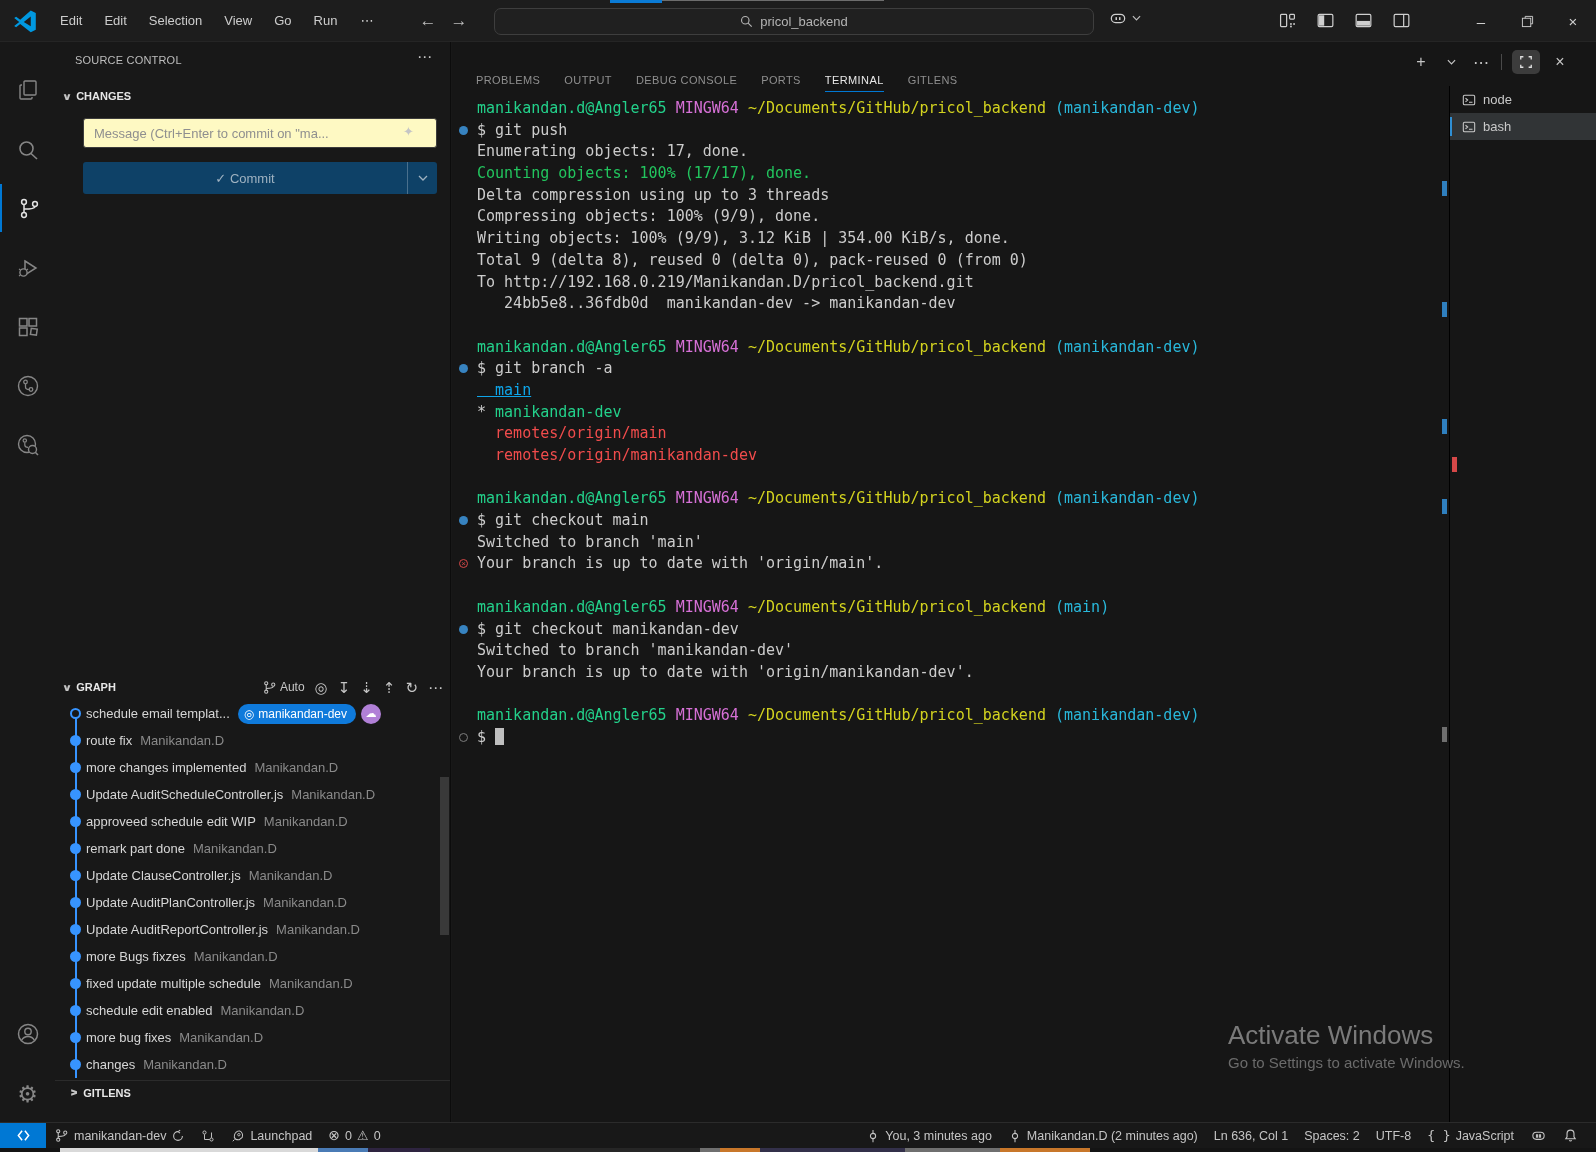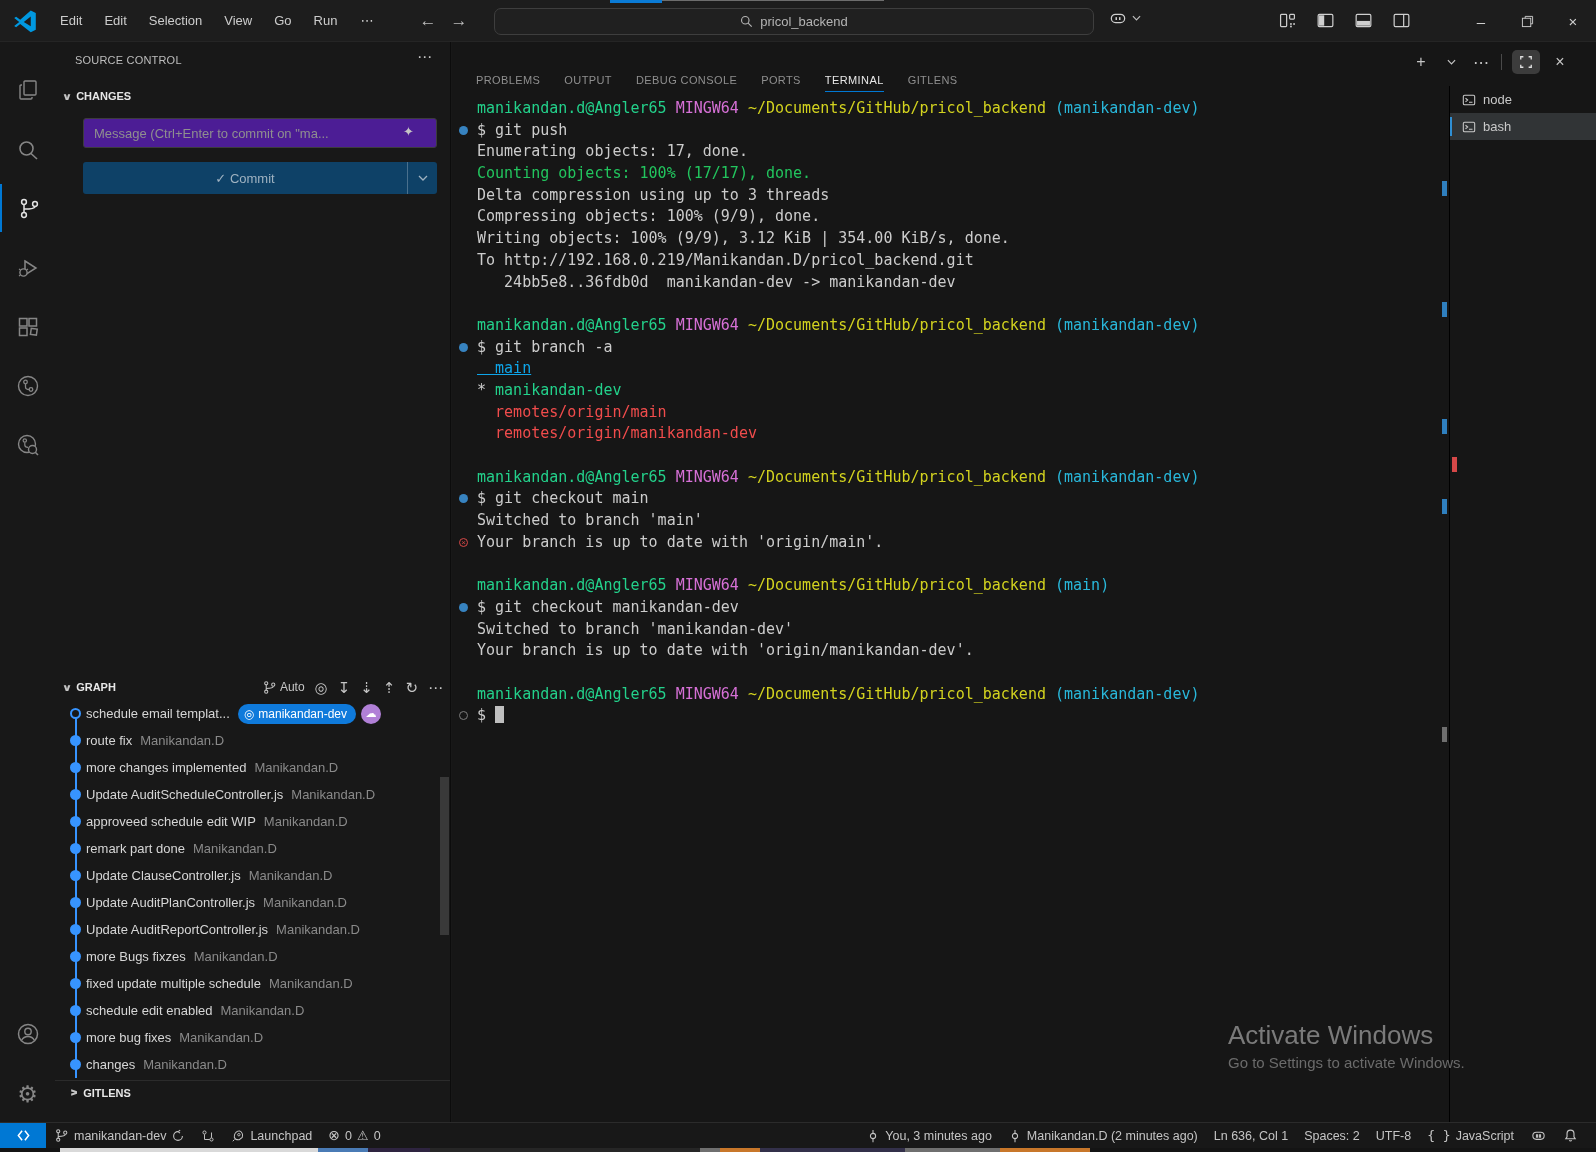--- a/index.html
+++ b/index.html
@@ -32,21 +32,21 @@
   .ab-item.active { color:#e2e2e2; border-left:2px solid #0078d4; }
   .ab-item svg { stroke:currentColor; fill:none; stroke-width:1.4; }
 
   
   .sidebar { position:absolute; left:55px; top:42px; width:396px; height:1080px; background:#181818; border-right:1px solid #0c0c0c; }
   .sb-header { position:absolute; left:0; top:0; width:100%; height:36px; display:flex; align-items:center; }
   .sb-title { font-size:11px; color:#bdbdbd; margin-left:20px; letter-spacing:.2px; }
   .sb-more { position:absolute; right:18px; top:6px; font-size:15px; color:#c5c5c5; }
   .section-head { display:flex; align-items:center; gap:5px; font-size:11px; font-weight:bold; color:#e7e7e7; }
   .chev { font-size:10px; color:#c5c5c5; transform:scaleX(1.3); }
-  .msg-input { position:absolute; left:28px; top:76px; width:354px; height:30px; background:#4c1d95;
+  .msg-input { position:absolute; left:28px; top:76px; width:354px; height:30px; background:#fef9c3;
     border:1px solid #3c3c3c; border-radius:3px; display:flex; align-items:center; padding:0 28px 0 10px;
     font-size:13px; color:#8f8f8f; white-space:nowrap; overflow:hidden; }
   .sparkle { position:absolute; right:36px; top:82px; color:#c5c5c5; font-size:13px; }
   .commit-btn { position:absolute; left:28px; top:120px; width:354px; height:32px; background:#0e4167;
     border-radius:3px; display:flex; align-items:center; color:#9fb2c1; font-size:13px; }
   .commit-label { flex:1; text-align:center; }
   .commit-split { width:30px; height:100%; border-left:1px solid rgba(255,255,255,.25); display:flex; align-items:center; justify-content:center; }
   .graph-head { position:absolute; left:8px; top:632px; width:380px; height:26px; display:flex; align-items:center; gap:4px; }
   .graph-actions { margin-left:auto; display:flex; align-items:center; gap:10px; color:#c5c5c5; }
   .graph-actions .ga { font-size:14px; display:flex; align-items:center; gap:3px; }
@@ -439,20 +439,21 @@
     <span class="pa">×</span>
   </div>
   <div class="terminal" id="terminal">
       <div class="tline"><span style="color: rgb(35, 209, 139);">manikandan.d@Angler65</span><span style="color: rgb(204, 204, 204);"> </span><span style="color: rgb(214, 112, 214);">MINGW64</span><span style="color: rgb(204, 204, 204);"> </span><span style="color: rgb(211, 211, 31);">~/Documents/GitHub/pricol_backend</span><span style="color: rgb(204, 204, 204);"> </span><span style="color: rgb(41, 184, 219);">(manikandan-dev)</span></div>
       <div class="tline"><span class="tmark blue"></span><span style="color: rgb(204, 204, 204);">$ git push</span></div>
       <div class="tline"><span style="color: rgb(204, 204, 204);">Enumerating objects: 17, done.</span></div>
       <div class="tline"><span style="color: #22c55e;">Counting objects: 100% (17/17), done.</span></div>
       <div class="tline"><span style="color: rgb(204, 204, 204);">Delta compression using up to 3 threads</span></div>
       <div class="tline"><span style="color: rgb(204, 204, 204);">Compressing objects: 100% (9/9), done.</span></div>
       <div class="tline"><span style="color: rgb(204, 204, 204);">Writing objects: 100% (9/9), 3.12 KiB | 354.00 KiB/s, done.</span></div>
+      <div class="tline"><span style="color: rgb(204, 204, 204);">Total 9 (delta 8), reused 0 (delta 0), pack-reused 0 (from 0)</span></div>
       <div class="tline"><span style="color: rgb(204, 204, 204);">To http://192.168.0.219/Manikandan.D/pricol_backend.git</span></div>
       <div class="tline"><span style="color: rgb(204, 204, 204);">   24bb5e8..36fdb0d  manikandan-dev -&gt; manikandan-dev</span></div>
       <div class="tline"></div>
       <div class="tline"><span style="color: rgb(35, 209, 139);">manikandan.d@Angler65</span><span style="color: rgb(204, 204, 204);"> </span><span style="color: rgb(214, 112, 214);">MINGW64</span><span style="color: rgb(204, 204, 204);"> </span><span style="color: rgb(211, 211, 31);">~/Documents/GitHub/pricol_backend</span><span style="color: rgb(204, 204, 204);"> </span><span style="color: rgb(41, 184, 219);">(manikandan-dev)</span></div>
       <div class="tline"><span class="tmark blue"></span><span style="color: rgb(204, 204, 204);">$ git branch -a</span></div>
       <div class="tline"><span style="color: #0ea5e9; text-decoration: underline;">  main</span></div>
       <div class="tline"><span style="color: rgb(204, 204, 204);">* </span><span style="color: rgb(35, 209, 139);">manikandan-dev</span></div>
       <div class="tline"><span style="color: rgb(241, 76, 76);">  remotes/origin/main</span></div>
       <div class="tline"><span style="color: rgb(241, 76, 76);">  remotes/origin/manikandan-dev</span></div>
       <div class="tline"></div>

